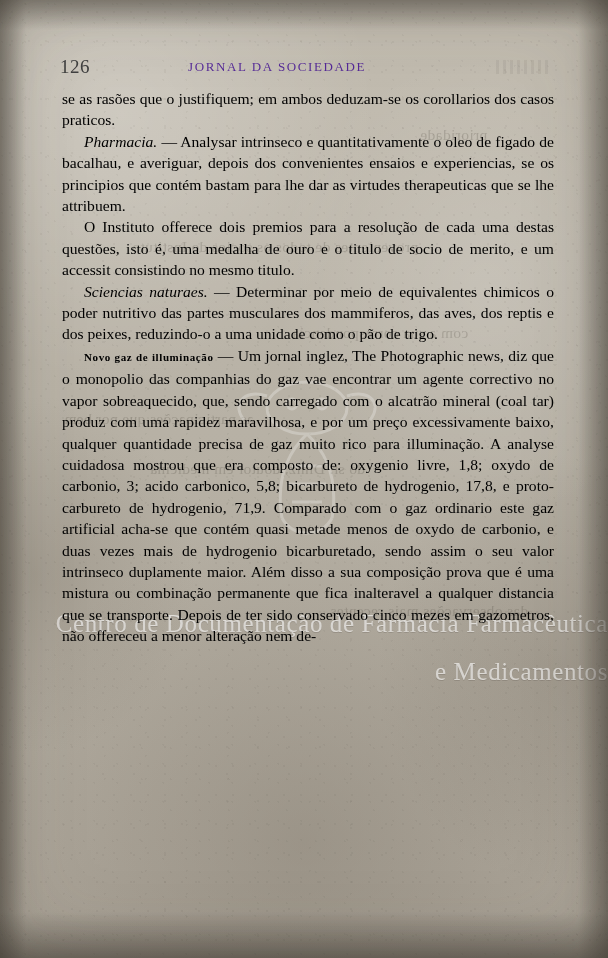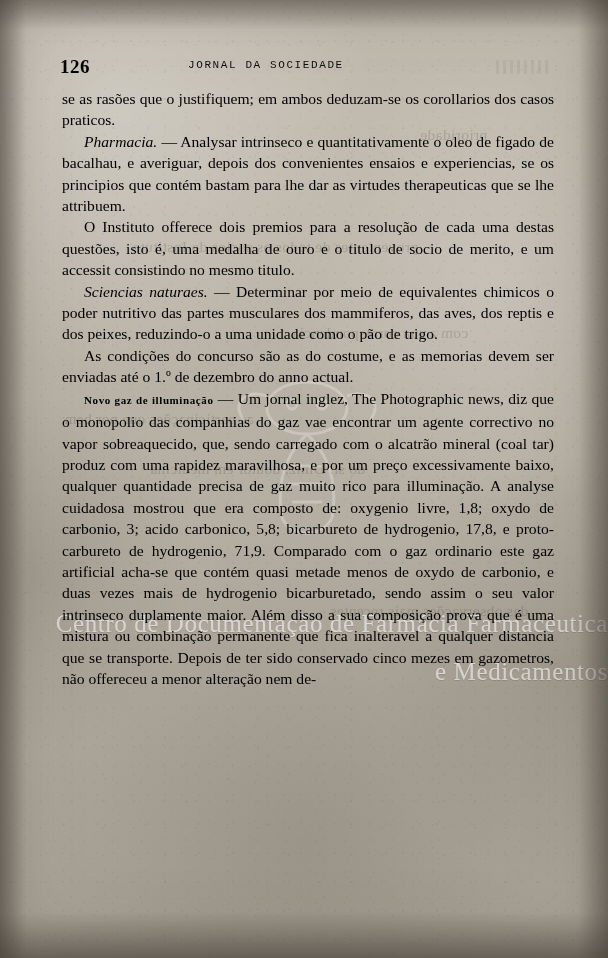--- a/index.html
+++ b/index.html
@@ -58,35 +58,34 @@
     top: 56px;
     left: 60px;
     right: 56px;
     height: 22px;
   }
   .folio {
     position: absolute;
     left: 0;
     top: 0;
     font-size: 19px;
-    font-weight: bold;
-    color: #000000;
+    font-weight: normal;
+    color: #404040;
     letter-spacing: 0.5px;
   }
   .running-head {
     position: absolute;
     left: 128px;
     top: 3px;
-    font-size: 11px;
+    font-size: 13px;
     letter-spacing: 1.6px;
-    color: #000000;
+    color: #4c1d95;
     font-variant: small-caps;
     text-transform: uppercase;
     opacity: 0.92;
-    font-family: Liberation Mono, monospace;
   }
   
   .header-ghost {
     position: absolute;
     right: 0;
     top: 4px;
     width: 56px;
     height: 14px;
     background:
       repeating-linear-gradient(90deg, rgba(70,64,56,0.16) 0 3px, rgba(70,64,56,0) 3px 7px);
@@ -255,23 +254,20 @@
       </p>
 
       <p class="ind">
         <span>O Instituto offerece dois premios para a resolução de cada uma destas questões, isto é, uma medalha de ouro e o titulo de socio de merito, e um accessit consistindo no mesmo titulo.</span>
       </p>
 
       <p class="ind">
         <span class="runin-italic">Sciencias naturaes.</span><span> — Determinar por meio de equivalentes chimicos o poder nutritivo das partes musculares dos mammiferos, das aves, dos reptis e dos peixes, reduzindo-o a uma unidade como o pão de trigo.</span>
       </p>
 
-      <p class="ind">
-        <span>As condições do concurso são as do costume, e as memorias devem ser enviadas até o 1.º de dezembro do anno actual.</span>
-      </p>
 
       <p class="ind">
         <span class="runin-bold">Novo gaz de illuminação</span><span> — Um jornal inglez, The Photographic news, diz que o monopolio das companhias do gaz vae encontrar um agente correctivo no vapor sobreaquecido, que, sendo carregado com o alcatrão mineral (coal tar) produz com uma rapidez maravilhosa, e por um preço excessivamente baixo, qualquer quantidade precisa de gaz muito rico para illuminação. A analyse cuidadosa mostrou que era composto de: oxygenio livre, 1,8; oxydo de carbonio, 3; acido carbonico, 5,8; bicarbureto de hydrogenio, 17,8, e proto-carbureto de hydrogenio, 71,9. Comparado com o gaz ordinario este gaz artificial acha-se que contém quasi metade menos de oxydo de carbonio, e duas vezes mais de hydrogenio bicarburetado, sendo assim o seu valor intrinseco duplamente maior. Além disso a sua composição prova que é uma mistura ou combinação permanente que fica inalteravel a qualquer distancia que se transporte. Depois de ter sido conservado cinco mezes em gazometros, não offereceu a menor alteração nem de-</span>
       </p>
 
     </div>
   </div>
 
   <div class="edge-left"></div>
   <div class="edge-right"></div>

